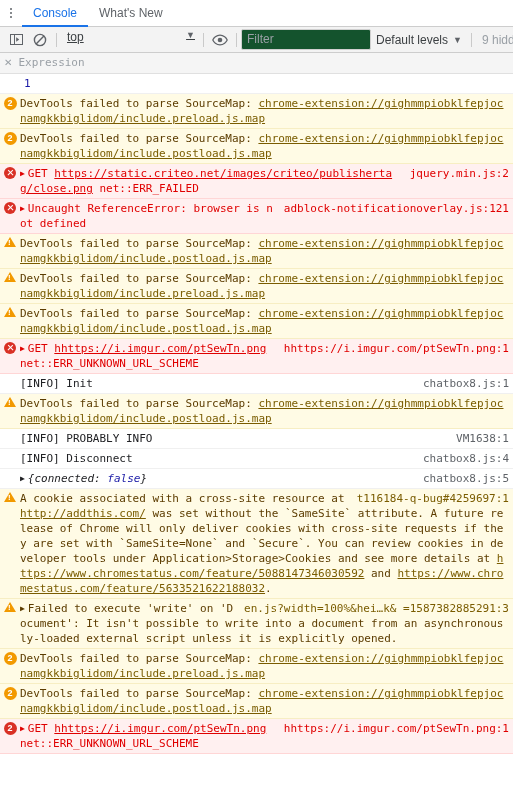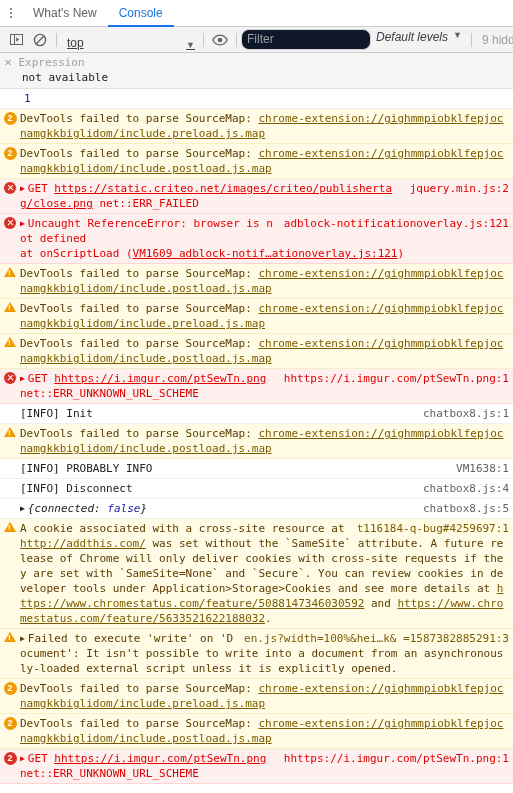--- a/index.html
+++ b/index.html
@@ -83,55 +83,54 @@
   }
   .tb-sep {
     width: 1px;
     height: 14px;
     background: #cacaca;
     margin: 0 4px;
     flex: none;
   }
   .ctx-select {
     display: flex;
-    align-items: flex-end;
+    align-items: flex-start;
     min-width: 128px;
     height: 20px;
     padding: 0 4px 0 6px;
     cursor: pointer;
     color: #3c4043;
     font-size: 12px;
     justify-content: space-between;
     text-decoration: underline;
   }
   .ctx-select .caret { margin-left: 8px; font-size: 9px; color: #5f6368; }
   .filter-input {
     width: 118px;
     height: 17px;
     line-height: 17px;
-    background: #0f172a;
+    background: #14532d;
     border: 1px solid #d0d0d0;
-    border-radius: 8px;
+    border-radius: 2px;
     font-size: 12px;
     color: #9aa0a6;
     padding: 1px 5px;
     font-family: "Liberation Sans", sans-serif;
     box-sizing: content-box;
   }
   .filter-input::placeholder { color: #9aa0a6; opacity: 1; }
   .levels {
     display: flex;
-    align-items: flex-start;
+    align-items: center;
     height: 20px;
     padding: 0 5px;
     cursor: pointer;
     color: #3c4043;
     font-size: 12px;
     white-space: nowrap;
-    font-style: italic;
   }
   .levels .caret { margin-left: 5px; font-size: 9px; color: #5f6368; }
   .hidden-count {
     color: #9aa0a6;
     font-size: 12px;
     padding-left: 6px;
     white-space: nowrap;
   }
 
   
@@ -279,25 +278,25 @@
 </style>
 </head>
 <body>
 
 <div class="tabstrip">
   <div class="kebab">
     <i></i>
       <i></i>
       <i></i>
   </div>
+  <div class="tab active">
+    <span>Console</span>
+  </div>
   <div class="tab">
     <span>What's New</span>
-  </div>
-  <div class="tab active">
-    <span>Console</span>
   </div>
 </div>
 
 <div class="toolbar">
 
   <div class="tb-btn">
     <svg width="13" height="13" viewBox="0 0 13 13" aria-hidden="true">
       <rect x="0.5" y="1.5" width="12" height="10" fill="none" stroke="#5f6368" stroke-width="1"></rect>
       <line x1="4.5" y1="1.5" x2="4.5" y2="11.5" stroke="#5f6368" stroke-width="1"></line>
       <path d="M6.2 4.2 L9.2 6.5 L6.2 8.8 Z" fill="#5f6368"></path>
@@ -339,21 +338,20 @@
   <div class="tb-sep"></div>
 
   <span class="hidden-count">9 hidden</span>
 </div>
 
 <div class="expr-wrap">
   <div class="expr-row1">
     <span class="expr-x">✕</span>
     <span>Expression</span>
   </div>
-  <div class="expr-row2">not available</div>
 </div>
 <div class="expr-result">1</div>
 
 <div class="console" id="console-list">
     <div class="msg warn">
       <div class="gutter">
         <span class="badge warn-badge">2</span>
       </div>
       <div class="body"><span>DevTools failed to parse SourceMap: </span><span class="lnk">chrome-extension://gighmmpiobklfepjocnamgkkbiglidom/include.preload.js.map</span></div>
     </div>
@@ -366,21 +364,21 @@
     <div class="msg error">
       <div class="gutter">
         <span class="ico-err"></span>
       </div>
       <div class="body"><span class="anchor">jquery.min.js:2</span><span class="arrow">▶</span><span>GET </span><span class="lnk">https://static.criteo.net/images/criteo/publishertag/close.png</span><span> net::ERR_FAILED</span></div>
     </div>
     <div class="msg error">
       <div class="gutter">
         <span class="ico-err"></span>
       </div>
-      <div class="body"><span class="anchor">adblock-notificationoverlay.js:121</span><span class="arrow">▶</span><span>Uncaught ReferenceError: browser is not defined</span><div><span>    at onScriptLoad (</span><span class="lnk">VM1609 adblock-notif…ationoverlay.js:121</span><span>)</span></div></div>
+      <div class="body"><span class="anchor">adblock-notificationoverlay.js:121</span><span class="arrow">▶</span><span>Uncaught ReferenceError: browser is not defined</span></div>
     </div>
     <div class="msg warn">
       <div class="gutter">
         <span class="ico-tri"></span>
       </div>
       <div class="body"><span>DevTools failed to parse SourceMap: </span><span class="lnk">chrome-extension://gighmmpiobklfepjocnamgkkbiglidom/include.postload.js.map</span></div>
     </div>
     <div class="msg warn">
       <div class="gutter">
         <span class="ico-tri"></span>

